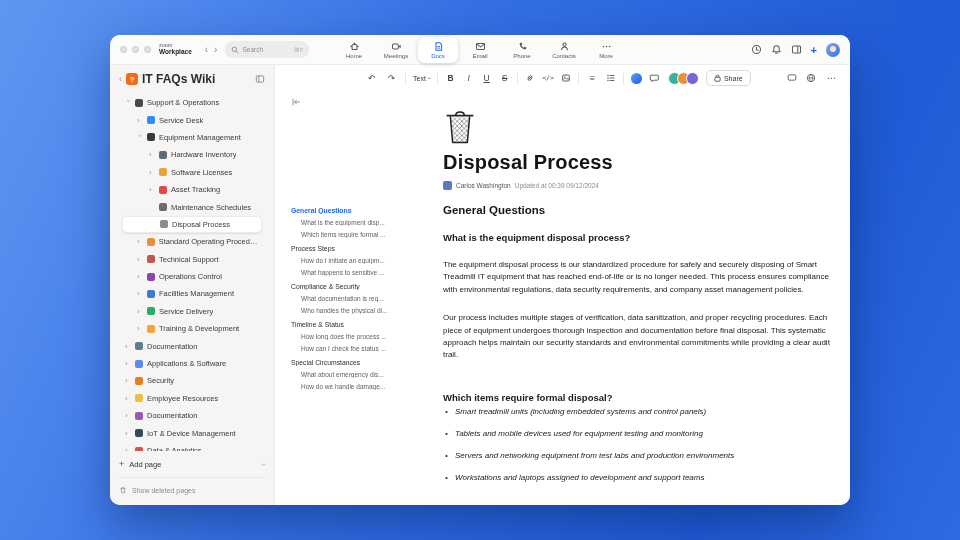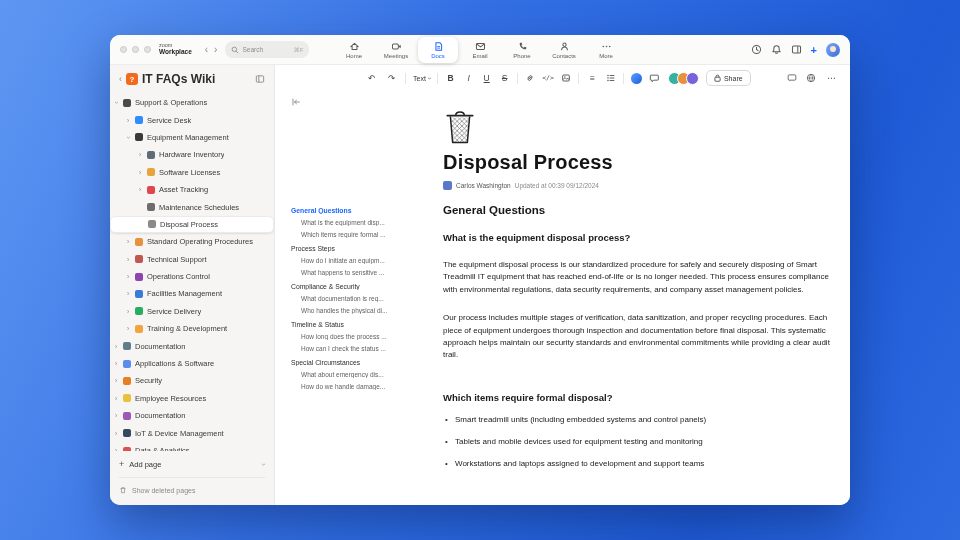--- a/index.html
+++ b/index.html
@@ -37,21 +37,21 @@
 
   
   .wbody { flex:1; display:flex; min-height:0; }
   .sidebar { width:165px; flex:0 0 165px; background:#f6f5f3; border-right:1px solid #e9e8e6;
     display:flex; flex-direction:column; min-height:0; }
   .sb-head { display:flex; align-items:center; gap:4px; padding:7px 9px 5px 9px; }
   .sb-back { font-size:9px; color:#888; }
   .wiki-icon { width:12px; height:12px; border-radius:3px; background:#f26b1d; color:#fff;
     font-size:8px; font-weight:bold; display:flex; align-items:center; justify-content:center; }
   .sb-title { font-size:12px; font-weight:bold; color:#2c2c2c; flex:1; }
-  .tree { flex:1; padding:3px 0; overflow:hidden;text-align:center; }
+  .tree { flex:1; padding:3px 12px; overflow:hidden; }
   .tree-row { height:17.4px; display:flex; align-items:center; gap:4px; border-radius:5px;
     font-size:7.5px; color:#3a3a3a; padding-right:4px; white-space:nowrap; }
   .tree-row.d0 { padding-left:3px; } .tree-row.d1 { padding-left:15px; } .tree-row.d2 { padding-left:27px; }
   .tree-row.selected { background:#fff; border:1px solid #ebebe9; box-shadow:0 1px 2px rgba(0,0,0,.1); }
   .chev { font-size:8px; color:#9a9a9a; width:6px; display:inline-block; transition:none; }
   .chev.down { transform:rotate(90deg); }
   .chev.hidden { visibility:hidden; }
   .mini-icon { width:8px; height:8px; border-radius:2px; flex:0 0 8px; }
   .tree-label { overflow:hidden; text-overflow:ellipsis; }
   .sb-foot { padding:5px 9px 8px 9px; }
@@ -94,21 +94,21 @@
   .doc { flex:1; padding:16px 14px 0 38px; min-width:0; }
   .doc-emoji { margin-bottom:6px; }
   .doc-title { font-size:20px; font-weight:bold; color:#141414; letter-spacing:.2px; margin-bottom:7px; }
   .byline { display:flex; align-items:center; gap:4px; font-size:6.5px; color:#8a8a8a; margin-bottom:14px; }
   .byline-avatar { width:9px; height:9px; border-radius:2px; background:#5b77c9; display:inline-flex;
     align-items:center; justify-content:center; color:#fff; font-size:5px; }
   .byline .name { color:#555; }
   .doc-h2 { font-size:11.5px; font-weight:bold; color:#161616; margin:14px 0 10px 0; }
   .doc-h3 { font-size:9.5px; font-weight:bold; color:#1a1a1a; margin:16px 0 4px 0; }
   .doc p { font-size:8px; line-height:1.55; color:#212121; max-width:398px; margin-top:16px; }
-  .doc ul { list-style:none; margin-top:12px; max-width:398px; }
+  .doc ul { list-style:none; margin-top:4px; max-width:398px;font-style:italic; }
   .doc li { font-size:8px; color:#212121; margin-bottom:13px; padding-left:12px; position:relative; }
   .doc li::before { content:"•"; position:absolute; left:2px; color:#333; }
   .gap-lg { height:14px; }
   svg { display:block; }
 </style>
 </head>
 <body>
 
 <div class="desktop">
   <div class="window">
@@ -488,20 +488,21 @@
             </div>
             <div class="doc-h2">General Questions</div>
             <div class="doc-h3">What is the equipment disposal process?</div>
             <p>The equipment disposal process is our standardized procedure for safely and securely disposing of Smart Treadmill IT equipment that has reached end-of-life or is no longer needed. This process ensures compliance with environmental regulations, data security requirements, and company asset management policies.</p>
             <p>Our process includes multiple stages of verification, data sanitization, and proper recycling procedures. Each piece of equipment undergoes thorough inspection and documentation before final disposal. This systematic approach helps maintain our security standards and environmental commitments while providing a clear audit trail.</p>
             <div class="gap-lg"></div>
             <div class="doc-h3">Which items require formal disposal?</div>
             <ul>
                 <li>Smart treadmill units (including embedded systems and control panels)</li>
                 <li>Tablets and mobile devices used for equipment testing and monitoring</li>
+                <li>Servers and networking equipment from test labs and production environments</li>
                 <li>Workstations and laptops assigned to development and support teams</li>
               </ul>
           </div>
         </div>
 
       </div>
     </div>
   </div>
 </div>
 

